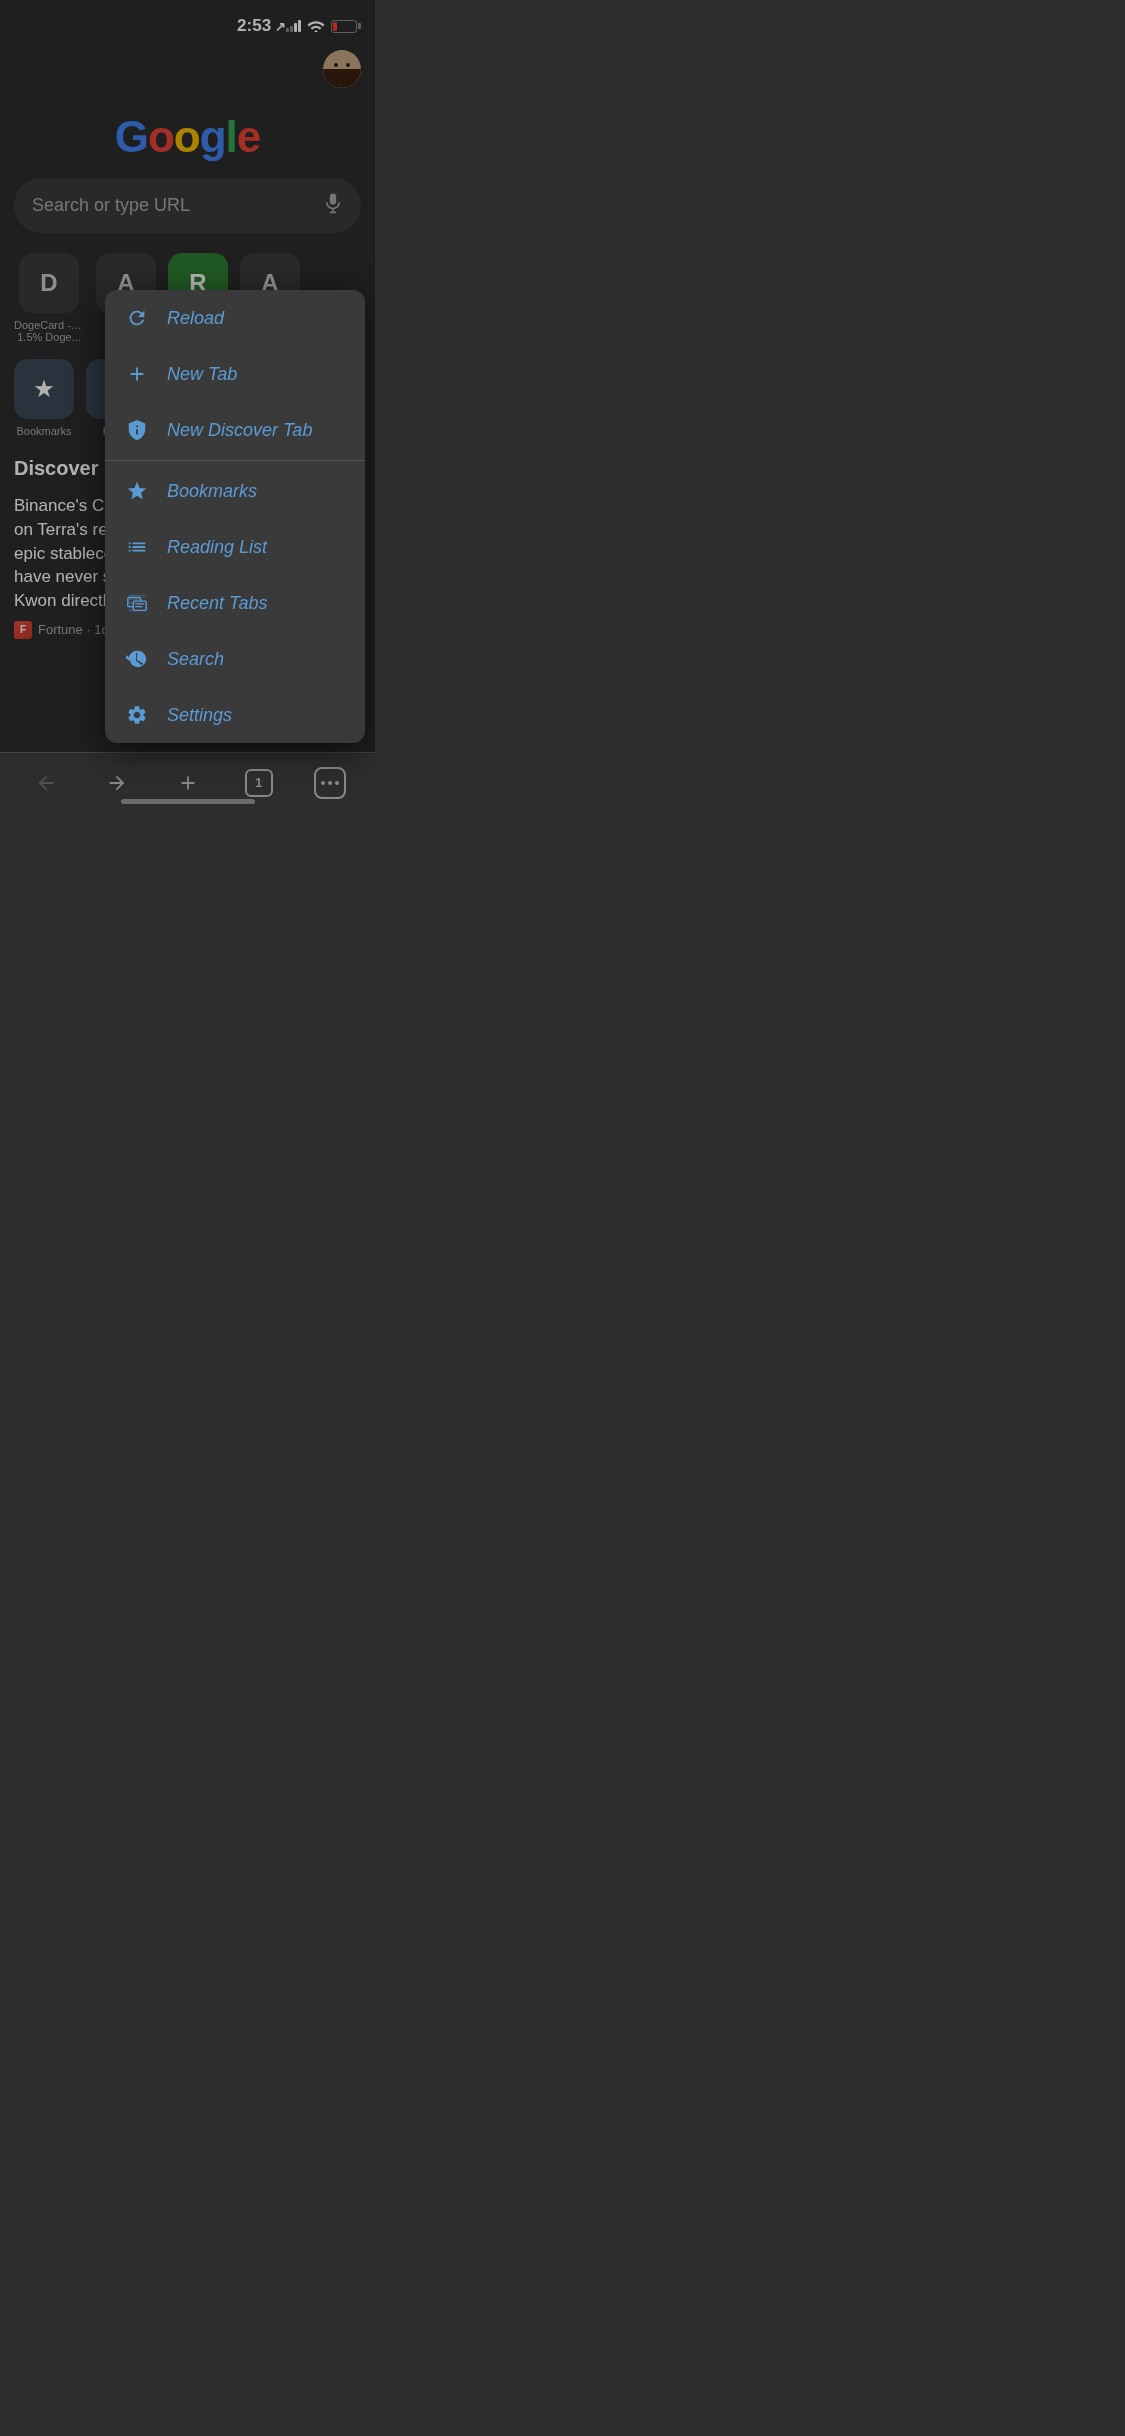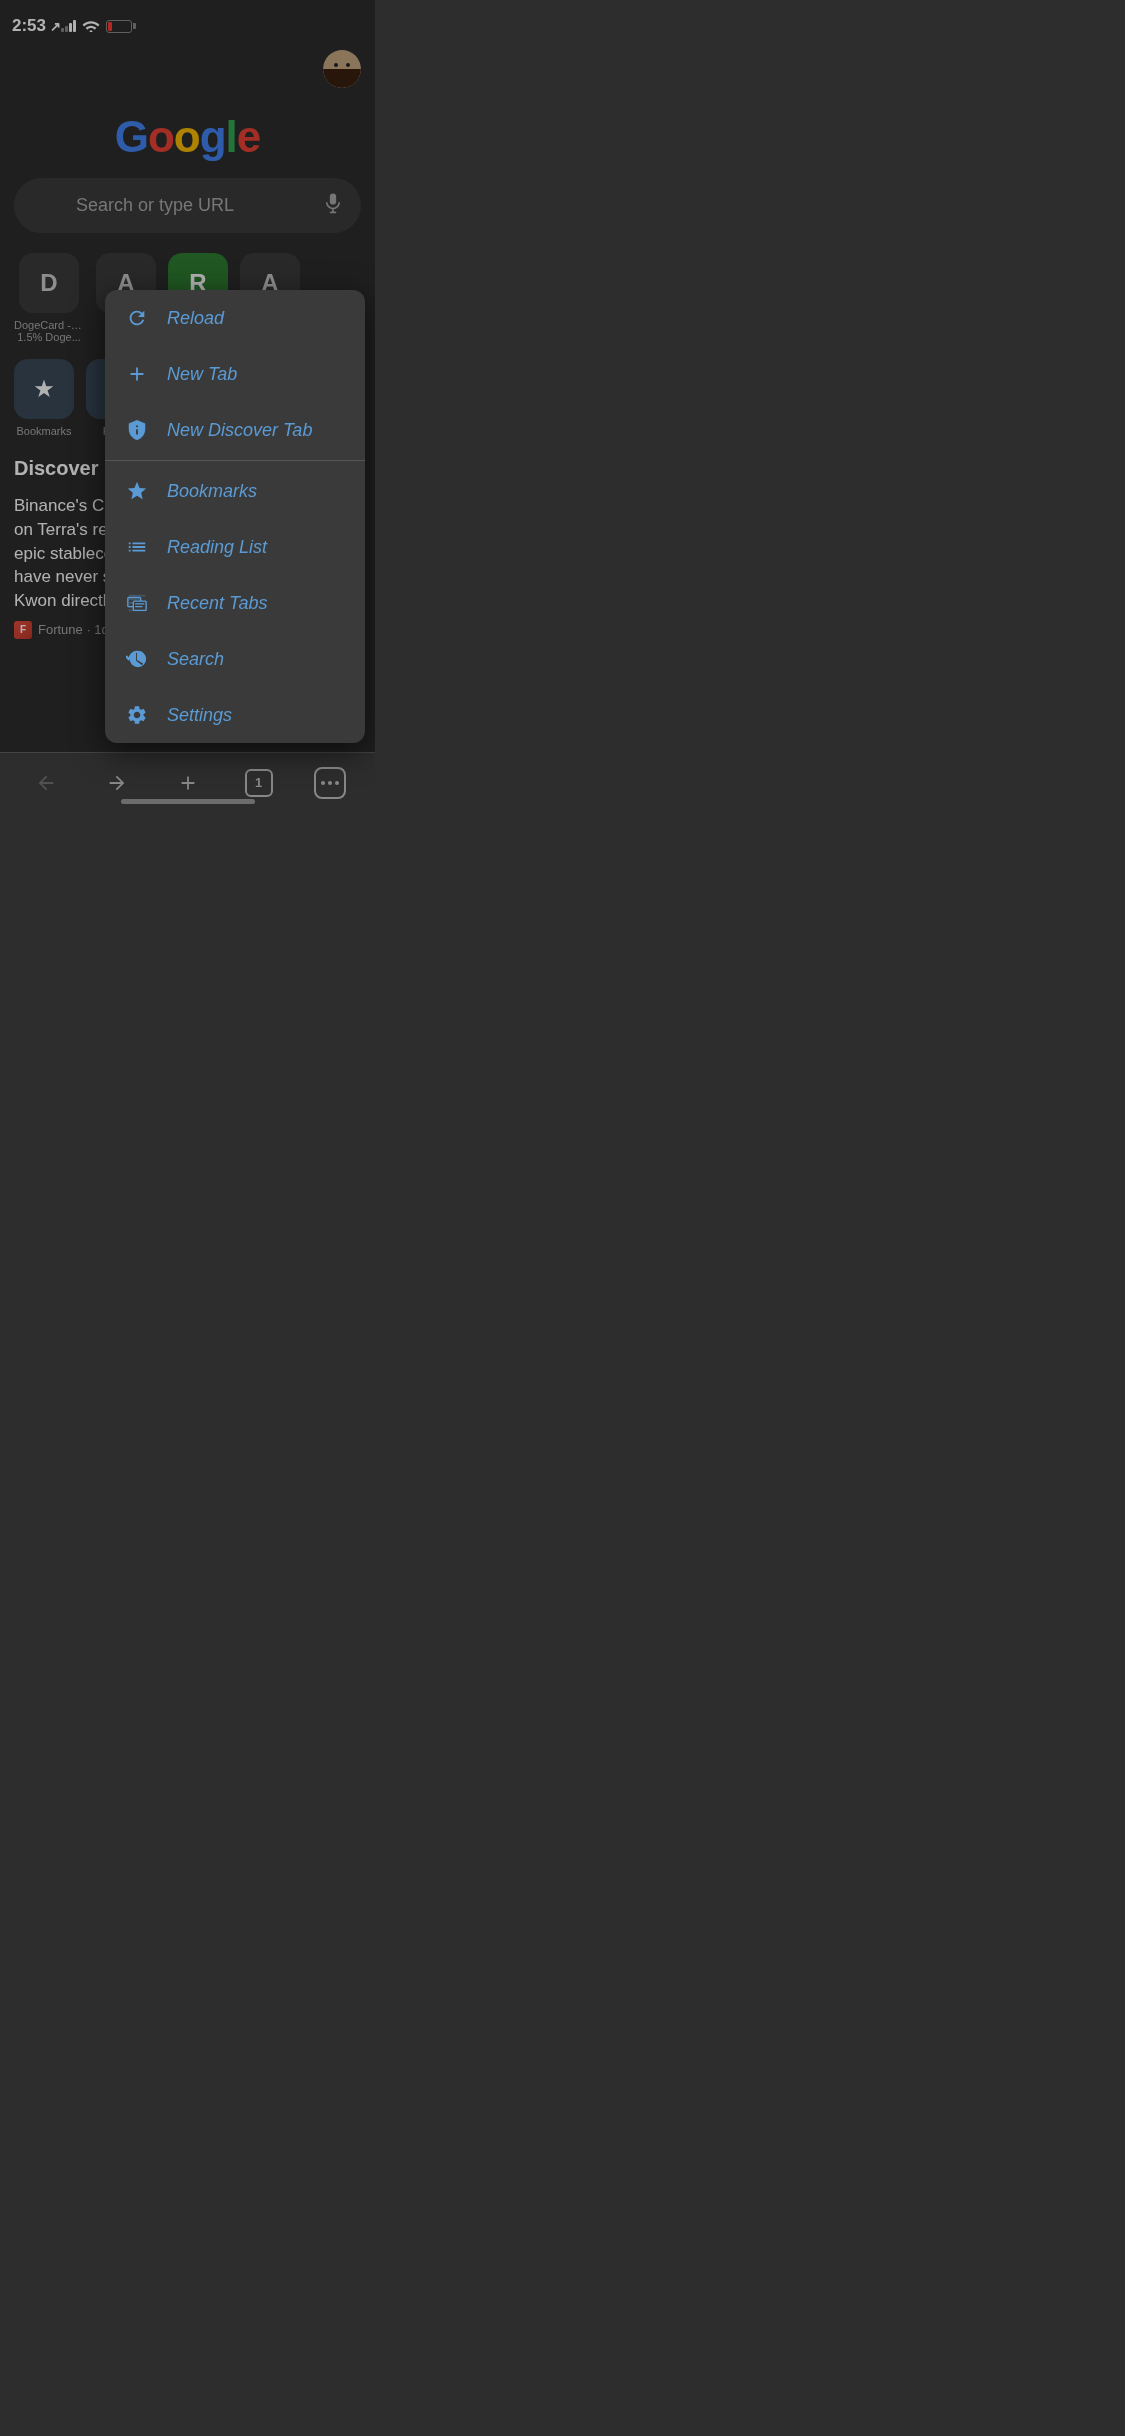--- a/index.html
+++ b/index.html
@@ -11,23 +11,23 @@
       background: #2d2d2d;
       font-family: -apple-system, 'Helvetica Neue', Arial, sans-serif;
       color: #fff;
       overflow: hidden;
       position: relative;
     }
 
     
     .status-bar {
       display: flex;
-      justify-content: flex-start;
-      align-items: center;
-      padding: 14px 12px 6px;
+      justify-content: flex-end;
+      align-items: center;
+      padding: 14px 18px 6px;
       height: 44px;
     }
     .status-time {
       font-size: 17px;
       font-weight: 600;
       color: #fff;
       display: flex;
       align-items: center;
       gap: 4px;
     }
@@ -152,21 +152,20 @@
       border-radius: 30px;
       display: flex;
       align-items: center;
       padding: 14px 18px;
       gap: 10px;
     }
     .search-text {
       flex: 1;
       color: #aaa;
       font-size: 18px;
-      margin-left: 44px;
     }
     .mic-icon {
       color: #aaa;
       font-size: 20px;
     }
 
     
     .shortcuts-row {
       display: flex;
       gap: 12px;

